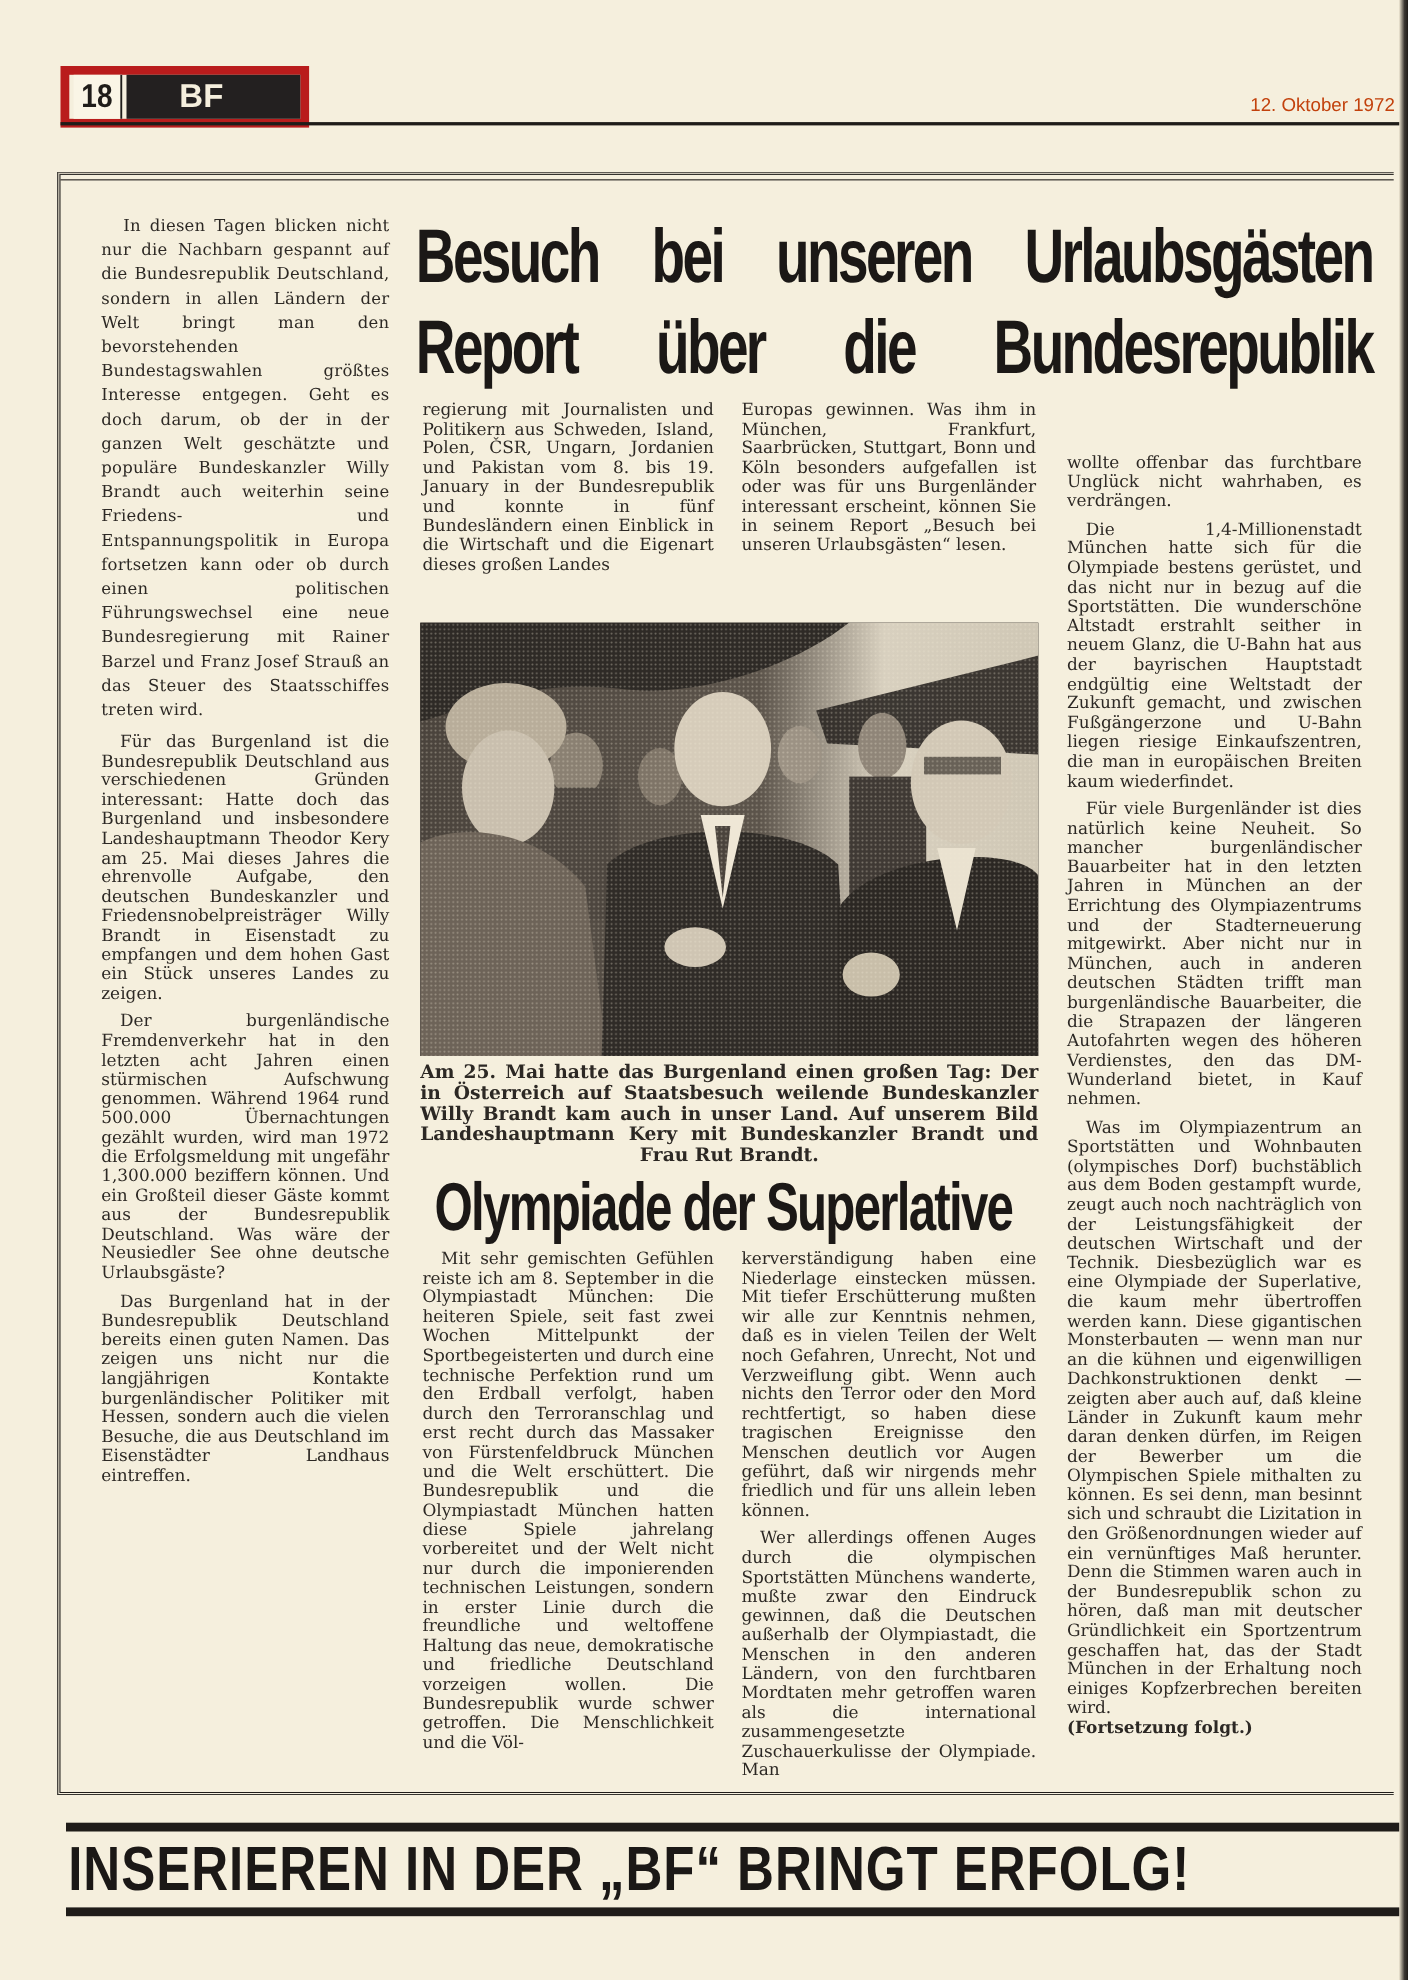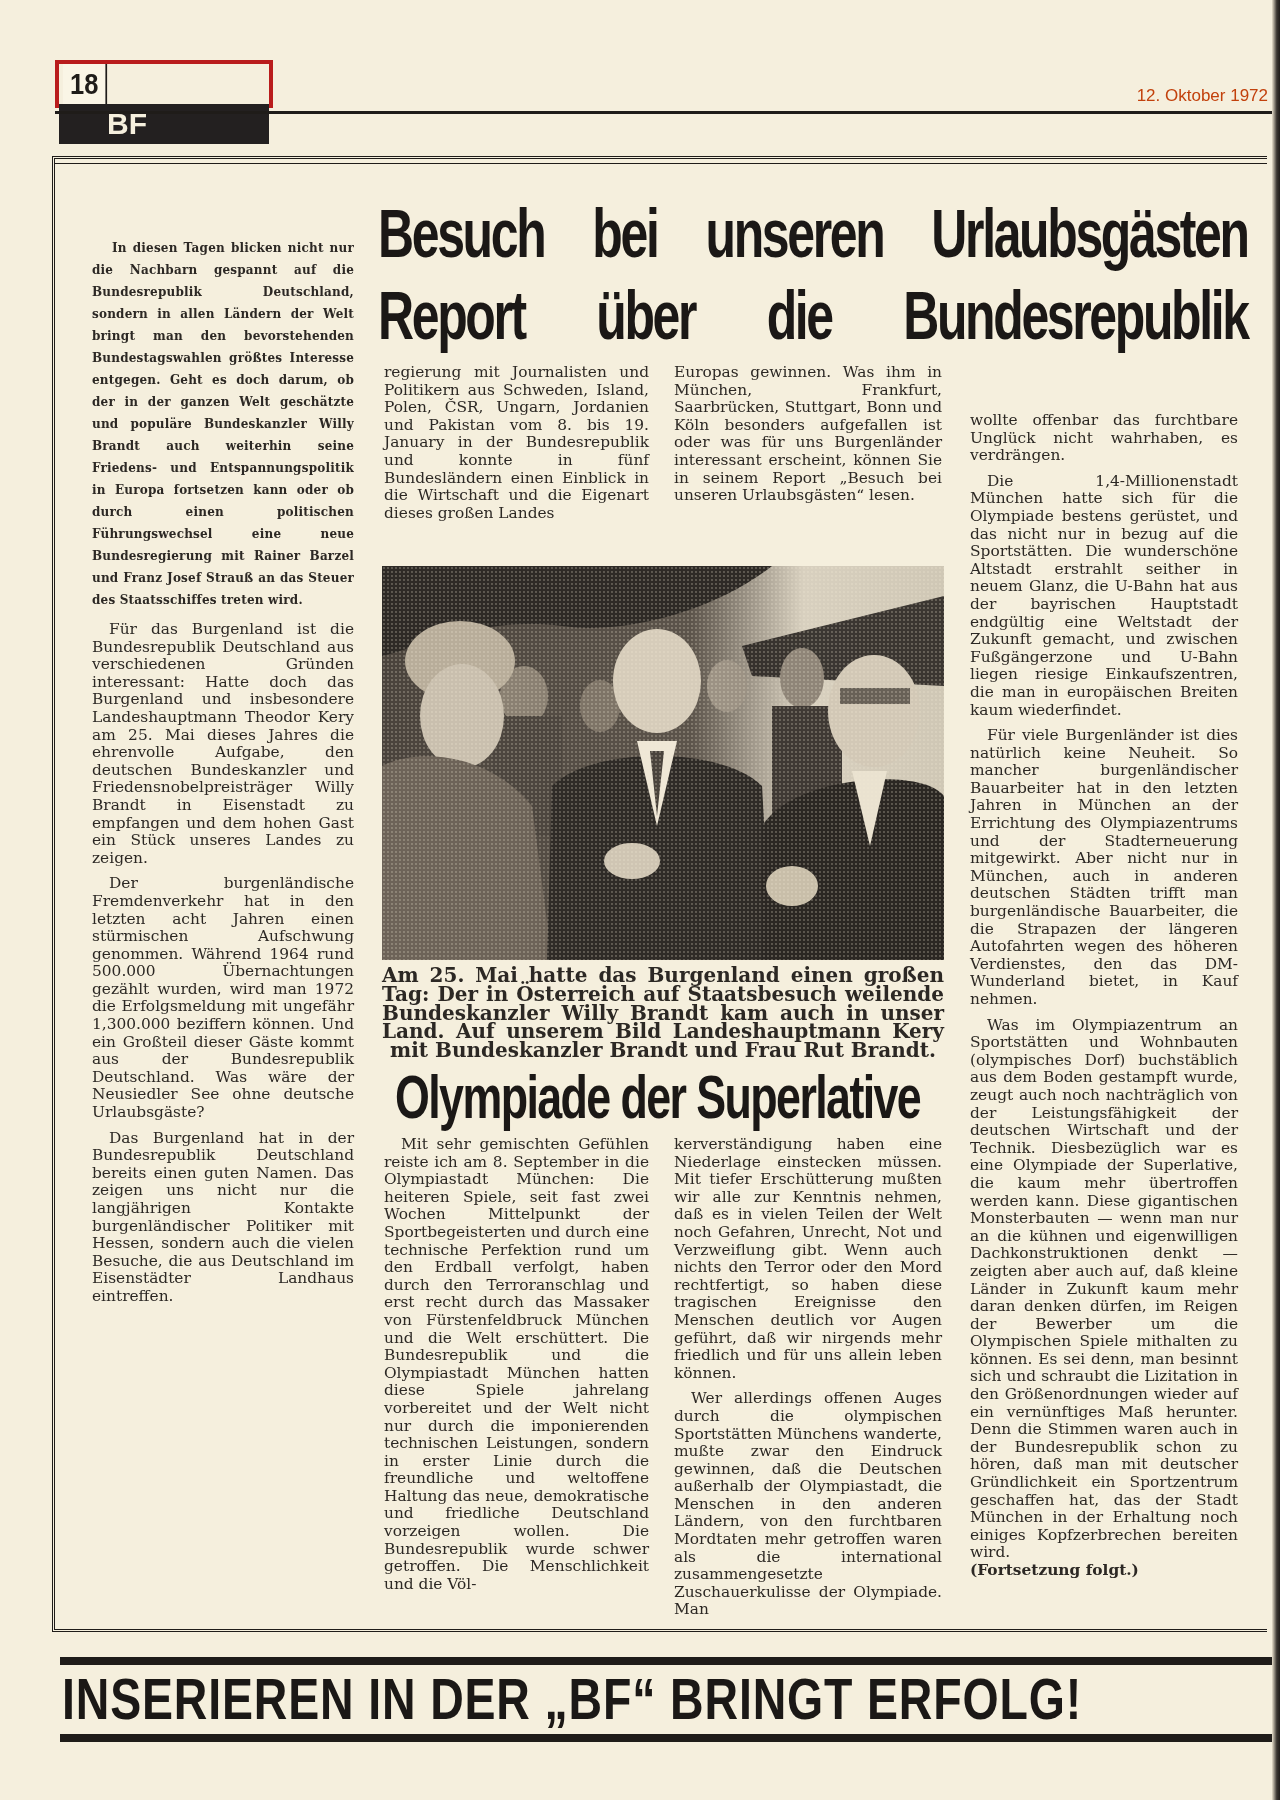--- a/index.html
+++ b/index.html
@@ -7,51 +7,51 @@
       width: 1280px; height: 1800px; position: relative; overflow: hidden;
       background: #f5efdd;
       font-family: "DejaVu Serif", "Liberation Serif", serif;
       color: #2c2824;
     }
     .right-edge { position: absolute; right: 0; top: 0; width: 8px; height: 1800px;
       background: linear-gradient(to right, #e8e0cc, #3a3631 60%, #1e1b18); }
 
     
     .pagebox { position: absolute; left: 55px; top: 60px; height: 40px; width: 210px;
-      border: 4px solid #b91c1c; display: flex; flex-direction: column; }
+      border: 8px solid #b91c1c; display: flex; }
     .pagenum { width: 50px; background: #faf5e6; font-family: "Liberation Sans", sans-serif;
       font-weight: bold; font-size: 30px; line-height: 40px; text-align: center; color: #1f1c19;
       border-right: 2px solid #1f1c19; transform: scaleX(0.85); }
     .brand { flex: 1; background: #232020; color: #f5efdd; font-family: "Liberation Sans", sans-serif;
       font-weight: bold; font-size: 30px; line-height: 40px; padding-left: 48px; transform-origin: left; }
     .date { position: absolute; right: 12px; top: 86px; font-family: Liberation Sans, sans-serif;
       font-size: 17px; color: #c2410c; }
     .header-rule { position: absolute; left: 55px; right: 8px; top: 111px; height: 3px; background: #1f1c19; }
 
     
     .frame { position: absolute; left: 52px; top: 156px; width: 1212px; height: 1470px;
       border: 3px double #1f1c19; border-right: none; }
     .frame::before { content: ""; position: absolute; left: 0; right: 0; top: 4px; height: 1px; background: #1f1c19; }
 
     .col { position: absolute; font-size: 15.4px; line-height: 17.6px; text-align: justify; hyphens: manual; }
     .col p { margin: 0 0 8px 0; text-indent: 17px; }
     .col p.noindent { text-indent: 0; }
-    .lead { font-weight: bold; font-size: 12px; line-height: 22px; letter-spacing: 0.2px; margin-top: 43px; }
+    .lead { font-weight: normal; font-size: 15px; line-height: 22px; letter-spacing: 0.2px; }
     .lead p { text-indent: 20px; }
 
     .headline { position: absolute; left: 378px; top: 192px; width: 870px;
       font-family: "Liberation Sans", sans-serif; font-weight: bold; color: #1b1816;
       font-size: 64px; line-height: 76px; letter-spacing: -3px; transform: scaleX(0.78) scaleY(1.08);
       transform-origin: left top; white-space: nowrap; }
     .headline div { width: 1115px; text-align: justify; text-align-last: justify; }
 
     .photo { position: absolute; left: 382px; top: 566px; width: 562px; height: 394px; overflow: hidden;
       background: #3b3530; }
     .caption { position: absolute; left: 382px; top: 966px; width: 562px; font-weight: bold;
-      font-size: 20px; line-height: 18.8px; text-align: justify; text-align-last: center; }
+      font-size: 17px; line-height: 18.8px; text-align: justify; text-align-last: center; }
 
     .subhead { position: absolute; left: 395px; top: 1062px; font-family: "Liberation Sans", sans-serif;
       font-weight: bold; font-size: 56px; line-height: 64px; color: #1b1816; letter-spacing: -2px;
       transform: scaleX(0.80) scaleY(1.1); transform-origin: left top; white-space: nowrap; }
 
     
     .ad-rule { position: absolute; left: 60px; right: 8px; height: 8px; background: #1f1c19; }
     .ad { position: absolute; left: 62px; top: 1668px; font-family: "Liberation Sans", sans-serif;
       font-weight: bold; font-size: 54px; line-height: 60px; color: #1b1816; letter-spacing: 1px;
       transform: scaleX(0.86) scaleY(1.05); transform-origin: left top; white-space: nowrap; }

